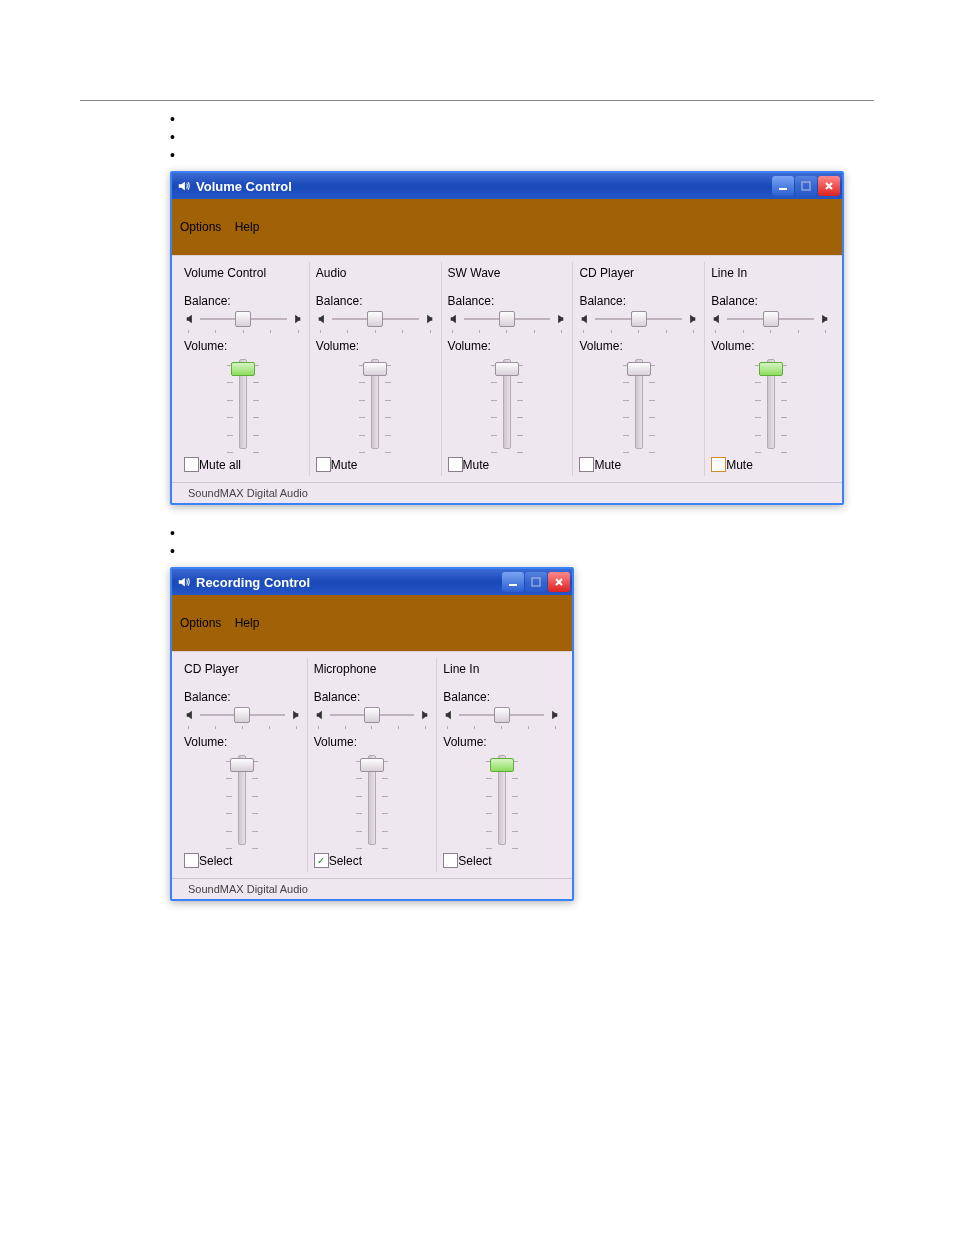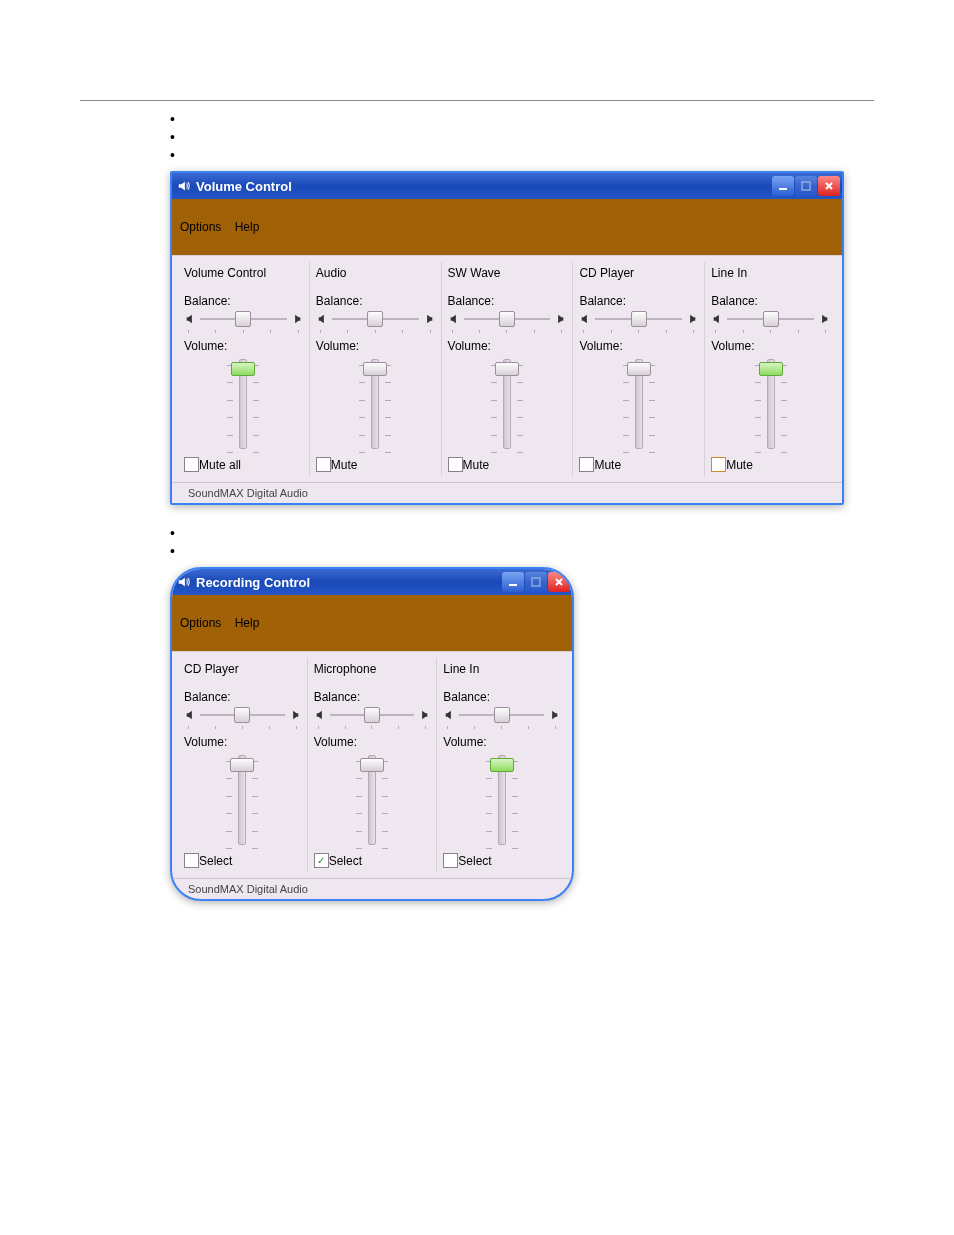--- a/index.html
+++ b/index.html
@@ -42,21 +42,20 @@
     margin: 6px 110px 20px 170px;
     border: 2px solid #3b82f6;
     border-radius: 2px;
     box-shadow: 0 2px 8px rgba(0,0,0,0.3);
     background: #efe7ef;
     overflow: hidden;
   }
   .windows-box.recording {
     width: 400px;
     margin-right: auto;
-    border-radius: 31px;
   }
   .titlebar {
     display: flex;
     align-items: center;
     height: 26px;
     background: linear-gradient(to bottom, #3b6ad3 0%, #1a49b8 50%, #2456c8 100%);
     padding: 0 2px 0 4px;
     color: #fff;
     font-weight: bold;
     font-size: 13px;

